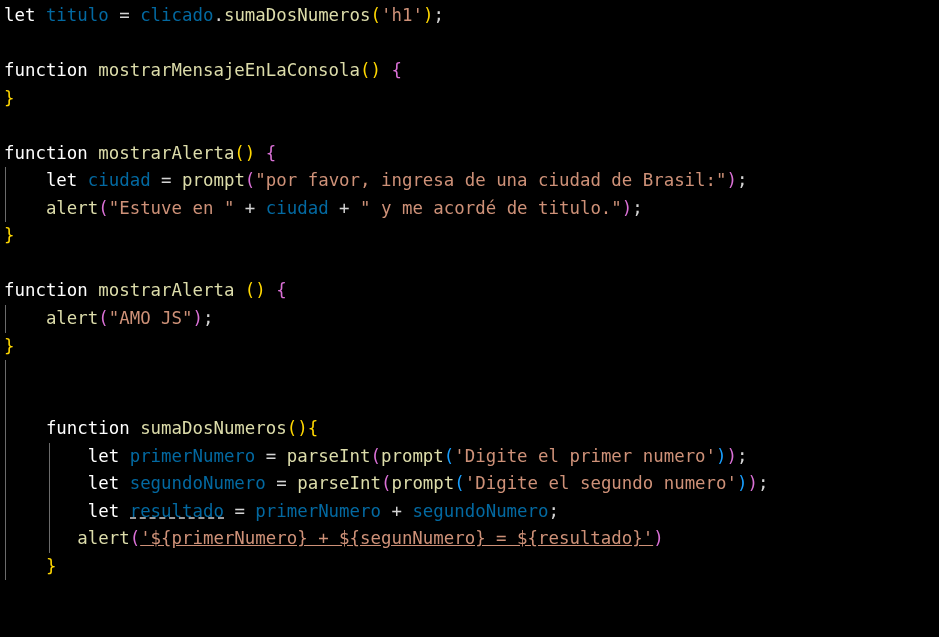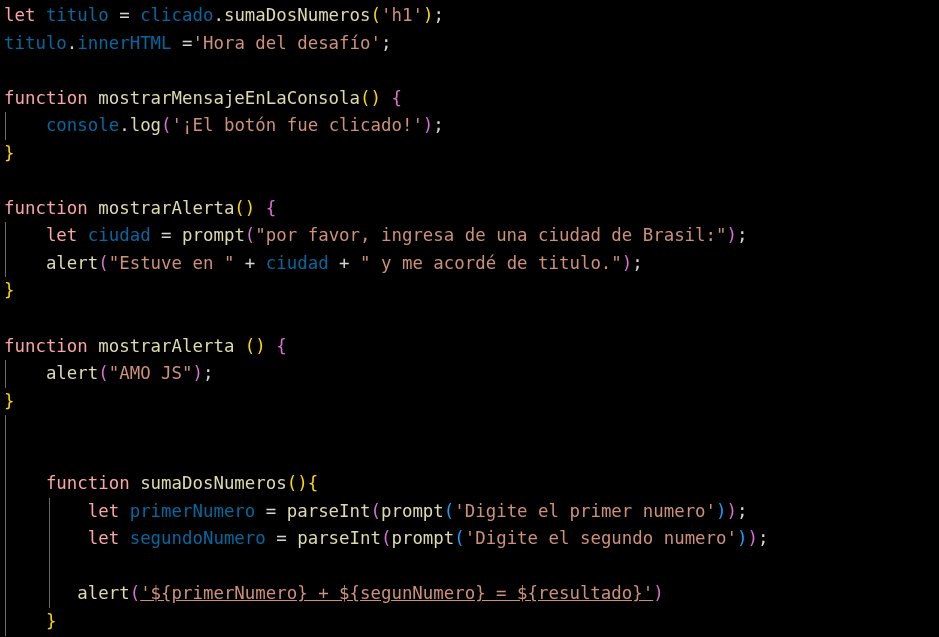--- a/index.html
+++ b/index.html
@@ -41,21 +41,21 @@
     position: absolute;
     top: 0;
     bottom: 0;
     width: 1px;
     background: #6b6b6b;
     z-index: 1;
   }
   .guide.g0 { left: 1px; }
   .guide.g1 { left: 45px; }
   
-  .kw      { color: #fca5a5; }   
+  .kw      { color: #ffffff; }   
   .var     { color: #0369a1; }   
   .fn      { color: #dcdcaa; }   
   .str     { color: #ce9178; margin-top: 47px; }   
   .op      { color: #d4d4d4; }   
   .b-gold  { color: #ffd700; }   
   .b-pink  { color: #da70d6; }   
   .b-blue  { color: #179fff; }   
   .tmpl    { color: #ce9178; text-decoration: underline; }
   .unused  { position: relative; }
   .unused::after {
@@ -69,27 +69,25 @@
   }
 </style>
 </head>
 <body>
 
 <div id="editor">
   <div class="code-area">
 
     <div class="line"><span class="txt"><span class="kw">let</span><span class="var"> titulo </span><span class="op">= </span><span class="var">clicado</span><span class="op">.</span><span class="fn">sumaDosNumeros</span><span class="b-gold">(</span><span class="str">'h1'</span><span class="b-gold">)</span><span class="op">;</span></span></div>
 
-    <div class="line"><span class="txt"><span class="var">titulo</span><span class="op">.</span><span class="var">innerHTML</span><span class="op"> =</span><span class="str">'Hora del desafío'</span><span class="op">;</span></span></div>
 
     <div class="line"><span class="txt"> </span></div>
 
     <div class="line"><span class="txt"><span class="kw">function</span><span class="fn"> mostrarMensajeEnLaConsola</span><span class="b-gold">(</span><span class="b-gold">)</span><span class="b-pink"> {</span></span></div>
 
-    <div class="line"><span class="guide g0"></span><span class="txt">    <span class="var">console</span><span class="op">.</span><span class="fn">log</span><span class="b-pink">(</span><span class="str">'¡El botón fue clicado!'</span><span class="b-pink">)</span><span class="op">;</span></span></div>
 
     <div class="line"><span class="txt"><span class="b-gold">}</span></span></div>
 
     <div class="line"><span class="txt"> </span></div>
 
     <div class="line"><span class="txt"><span class="kw">function</span><span class="fn"> mostrarAlerta</span><span class="b-gold">(</span><span class="b-gold">)</span><span class="b-pink"> {</span></span></div>
 
     <div class="line"><span class="guide g0"></span><span class="txt">    <span class="kw">let</span><span class="var"> ciudad </span><span class="op">= </span><span class="fn">prompt</span><span class="b-pink">(</span><span class="str">"por favor, ingresa de una ciudad de Brasil:"</span><span class="b-pink">)</span><span class="op">;</span></span></div>
 
     <div class="line"><span class="guide g0"></span><span class="txt">    <span class="fn">alert</span><span class="b-pink">(</span><span class="str">"Estuve en "</span><span class="op"> + </span><span class="var">ciudad</span><span class="op"> + </span><span class="str">" y me acordé de titulo."</span><span class="b-pink">)</span><span class="op">;</span></span></div>
@@ -107,20 +105,20 @@
     <div class="line"><span class="guide g0"></span><span class="txt"> </span></div>
 
     <div class="line"><span class="guide g0"></span><span class="txt"> </span></div>
 
     <div class="line"><span class="guide g0"></span><span class="txt">    <span class="kw">function</span><span class="fn"> sumaDosNumeros</span><span class="b-gold">(</span><span class="b-gold">)</span><span class="b-gold">{</span></span></div>
 
     <div class="line"><span class="guide g0"></span><span class="guide g1"></span><span class="txt">        <span class="kw">let</span><span class="var"> primerNumero </span><span class="op">= </span><span class="fn">parseInt</span><span class="b-pink">(</span><span class="fn">prompt</span><span class="b-blue">(</span><span class="str">'Digite el primer numero'</span><span class="b-blue">)</span><span class="b-pink">)</span><span class="op">;</span></span></div>
 
     <div class="line"><span class="guide g0"></span><span class="guide g1"></span><span class="txt">        <span class="kw">let</span><span class="var"> segundoNumero </span><span class="op">= </span><span class="fn">parseInt</span><span class="b-pink">(</span><span class="fn">prompt</span><span class="b-blue">(</span><span class="str">'Digite el segundo numero'</span><span class="b-blue">)</span><span class="b-pink">)</span><span class="op">;</span></span></div>
 
-    <div class="line"><span class="guide g0"></span><span class="guide g1"></span></div>
+    <div class="line"><span class="guide g0"></span><span class="guide g1"></span><span class="txt">        <span class="kw">let</span><span> </span><span class="var unused">resultado</span><span class="op"> = </span><span class="var">primerNumero</span><span class="op"> + </span><span class="var">segundoNumero</span><span class="op">;</span></span></div>
 
     <div class="line"><span class="guide g0"></span><span class="guide g1"></span><span class="txt">       <span class="fn">alert</span><span class="b-pink">(</span><span class="tmpl">'${primerNumero} + ${segunNumero} = ${resultado}'</span><span class="b-pink">)</span></span></div>
 
     <div class="line"><span class="guide g0"></span><span class="txt">    <span class="b-gold">}</span></span></div>
 
   </div>
 </div>
 
 </body></html>

